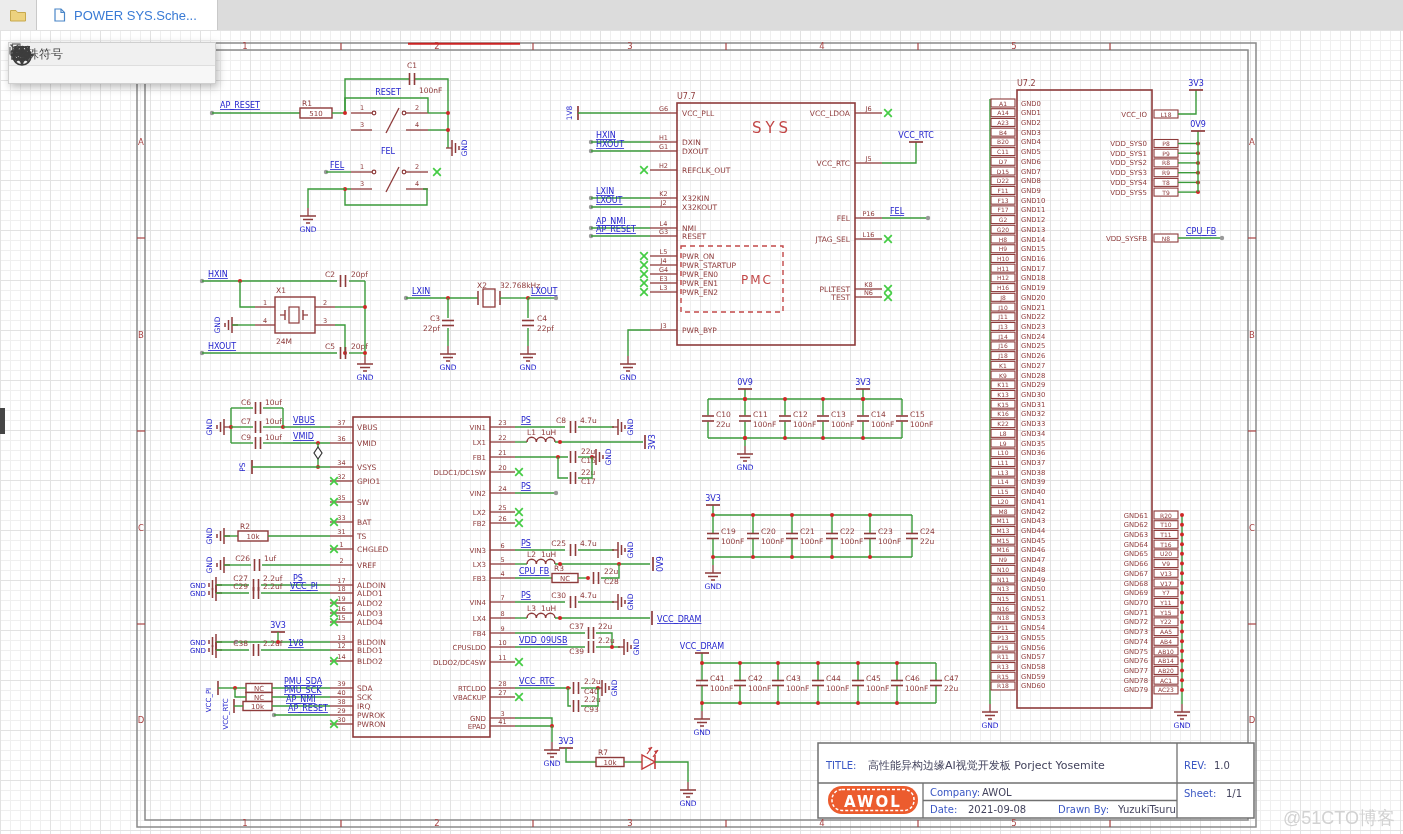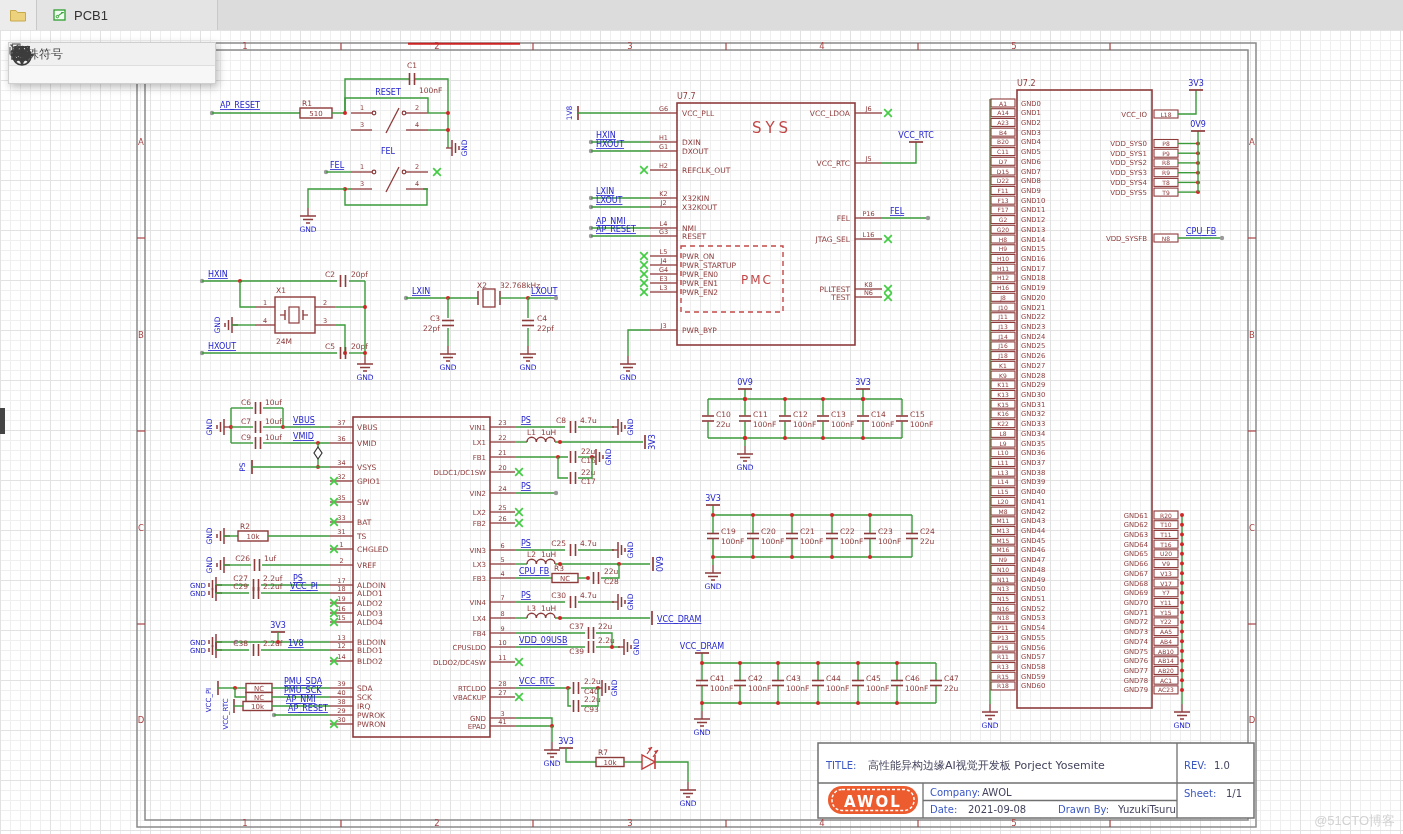--- a/index.html
+++ b/index.html
@@ -13,43 +13,41 @@
       linear-gradient(#e2e2e2 1px,transparent 1px),linear-gradient(90deg,#e2e2e2 1px,transparent 1px),
       linear-gradient(#efefef 1px,transparent 1px),linear-gradient(90deg,#efefef 1px,transparent 1px);
     background-size:50px 50px,50px 50px,10px 10px,10px 10px;}
   .canvas svg{position:absolute;top:0;left:0;}
   .palette{position:absolute;top:12px;left:8px;width:206px;background:#f7f7f7;border:1px solid #cfcfcf;box-shadow:2px 3px 8px rgba(0,0,0,.28);font-size:12px;}
   .palette-header{height:22px;display:flex;align-items:center;padding:0 6px;border-bottom:1px solid #dedede;color:#444;background:#f0f0f0;}
   .palette-title{flex:1;}
   .palette-btn{width:18px;height:18px;display:flex;align-items:center;justify-content:center;color:#555;cursor:pointer;}
   .palette-body{padding:8px 5px 9px 7px;display:flex;flex-wrap:wrap;gap:5px 2px;}
   .pal-icon{width:26px;height:24px;cursor:pointer;}
-  .watermark{position:absolute;right:8px;bottom:4px;color:#d2d2d2;font-size:13px;}
+  .watermark{position:absolute;right:8px;bottom:4px;color:#d2d2d2;font-size:18px;}
   .left-handle{position:absolute;left:0;top:378px;width:5px;height:26px;background:#454545;}
   text{font-family:"DejaVu Sans","Liberation Sans",sans-serif;}
 </style>
 </head>
 <body>
 
 <div class="app">
   <div class="tabbar">
     <div class="folder-btn">
       <svg width="18" height="16" viewBox="0 0 18 16">
         <path d="M1.5,3.5 h5.5 l1.5,2 h8 v8.5 h-15 z" fill="#edd27e" stroke="#c7a94e" stroke-width="1"></path>
       </svg>
     </div>
     <div id="tabs" style="display:flex;align-items:stretch;">
-        <div class="tab">
+        <div class="tab active">
           <svg width="13" height="14" viewBox="0 0 13 14">
-            <rect x="1" y="2" width="11" height="10" fill="#f2fbf2" stroke="#2f9e2f" stroke-width="1.3"></rect>
-            <circle cx="4.4" cy="8.6" r="1.2" fill="none" stroke="#2f9e2f"></circle>
-            <path d="M5.4,7.6 L9.5,4.6" stroke="#2f9e2f" stroke-width="1.1" fill="none"></path>
-            <path d="M8.2,4.6 h2.6" stroke="#2f9e2f" stroke-width="1.1"></path>
+            <path d="M2,1 h6 l3.5,3.5 V13 H2 Z" fill="#fdfdfd" stroke="#4a86c8" stroke-width="1.2"></path>
+            <path d="M8,1 V4.5 H11.5" fill="none" stroke="#4a86c8" stroke-width="1.2"></path>
           </svg>
-          <span>PCB1</span>
+          <span>POWER SYS.Sche...</span>
         </div>
       </div>
   </div>
 
   <div class="canvas">
     <svg id="sch" width="1403" height="804" viewBox="0 30 1403 804">
         <g>
           <rect x="137" y="43" width="1119" height="784" fill="none" stroke="#8a8a8a" stroke-width="1.5"></rect>
           <rect x="145" y="50" width="1103" height="770" fill="none" stroke="#8a8a8a" stroke-width="1.5"></rect>
           <text x="245" y="48.5" font-size="8.5" fill="#aa4444" text-anchor="middle">1</text>

